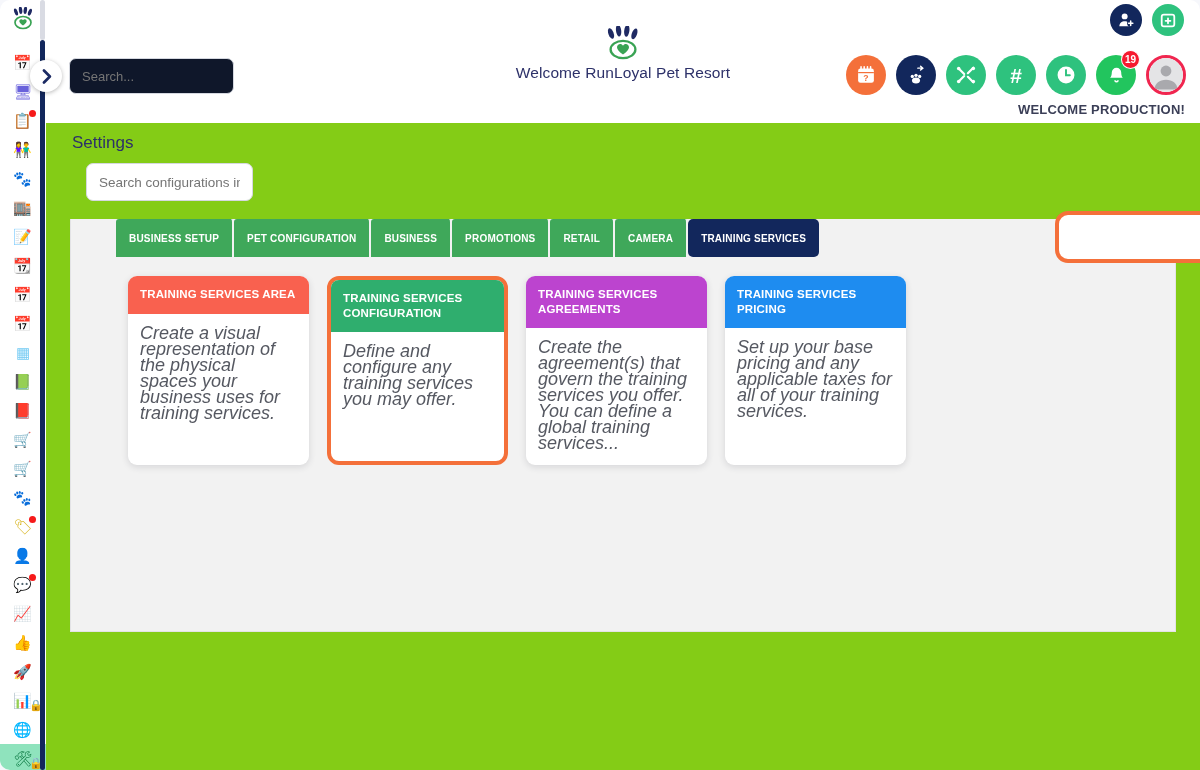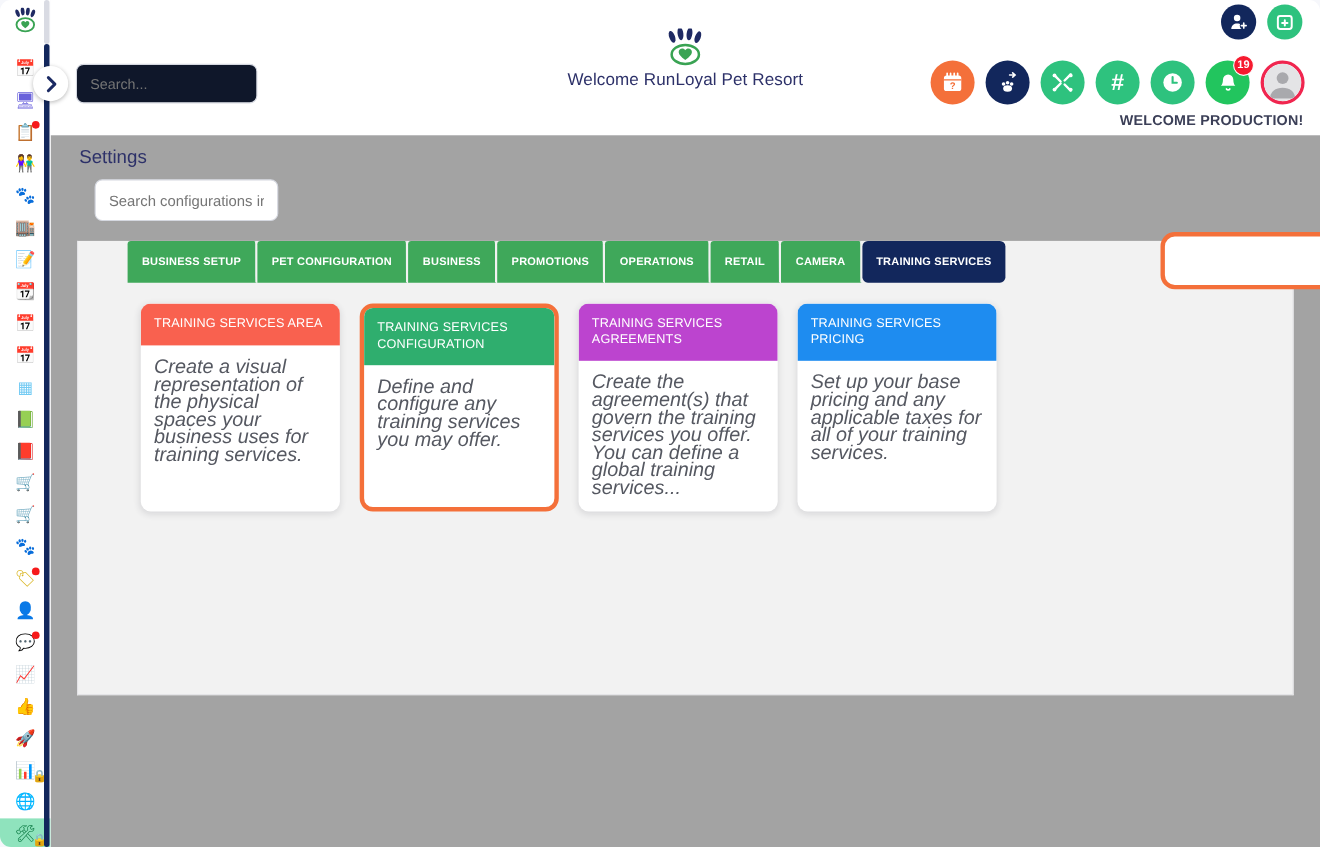--- a/index.html
+++ b/index.html
@@ -185,21 +185,21 @@
     border-radius: 50%;
     display: flex; align-items: center; justify-content: center;
     cursor: pointer;
   }
 
   
   #page {
     position: absolute;
     left: 46px; top: 123px;
     width: 1154px; height: 647px;
-    background: #a3a3a3;
+    background: #84cc16;
   }
   #page-title {
     position: absolute;
     left: 26px; top: 10px;
     font-size: 17px;
     color: #2d3169;
   }
   #config-search {
     position: absolute;
     left: 40px; top: 40px;
@@ -286,21 +286,21 @@
     border-radius: 9px;
     box-shadow: 0 2px 7px rgba(40,40,60,.14);
     overflow: hidden;
     display: flex; flex-direction: column;
     cursor: pointer;
   }
   .info-card-head {
     padding: 11px 12px 11px 12px;
     color: #ffffff;
     font-size: 11.5px;
-    font-weight: normal;
+    font-weight: bold;
     line-height: 15px;
     letter-spacing: .15px;
     min-height: 38px;
   }
   .info-card-body {
     padding: 11px 12px 14px 12px;
     font-size: 18px;
     color: #555861;
     line-height: 16px;
     flex: 1;
@@ -514,21 +514,20 @@
 
     <input id="config-search" type="text" placeholder="Search configurations inside" style="">
 
     <div id="content-card"></div>
 
     <div id="tabs">
         <div class="tab">BUSINESS SETUP</div>
         <div class="tab">PET CONFIGURATION</div>
         <div class="tab">BUSINESS</div>
         <div class="tab">PROMOTIONS</div>
-        <div class="tab">OPERATIONS</div>
         <div class="tab">RETAIL</div>
         <div class="tab">CAMERA</div>
         <div class="tab active">TRAINING SERVICES</div>
       </div>
     <div id="green-underline"></div>
     <div id="tab-highlight"></div>
 
     <div id="cards">
         <div class="info-card">
           <div class="info-card-head" style="background: rgb(249, 97, 79);">TRAINING SERVICES AREA</div>

